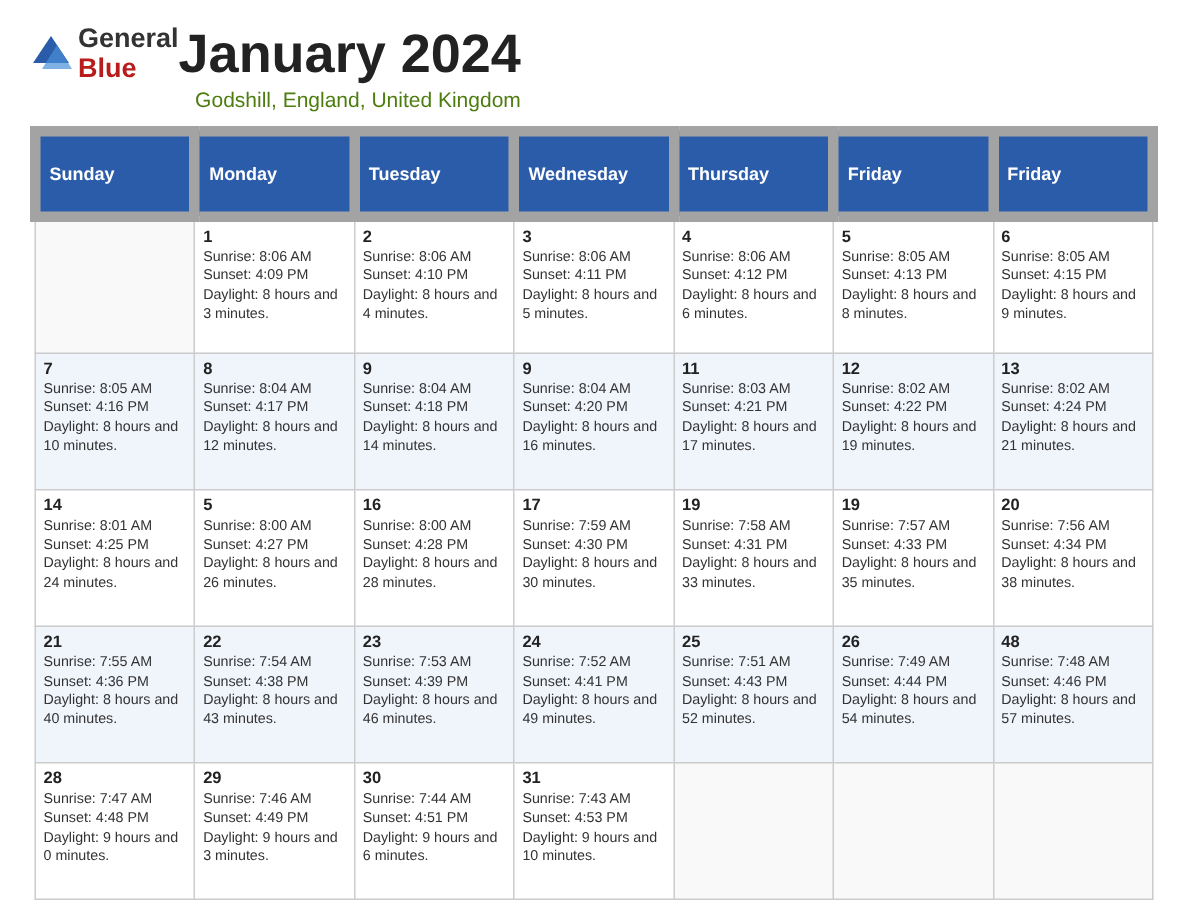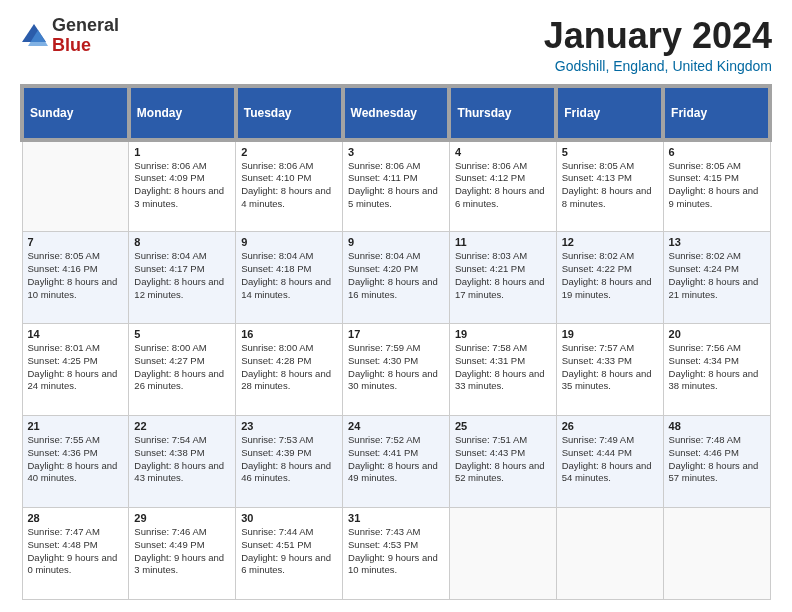--- a/index.html
+++ b/index.html
@@ -12,21 +12,20 @@
     }
     .page {
       width: 792px;
       height: 612px;
       padding: 16px 20px 12px 20px;
       display: flex;
       flex-direction: column;
     }
     .header {
       display: flex;
-      justify-content: space-between;
       align-items: flex-start;
       margin-bottom: 10px;
     }
     .logo {
       display: flex;
       align-items: center;
       gap: 4px;
     }
     .logo-text {
       font-size: 18px;
@@ -43,37 +42,37 @@
       text-align: right;
     }
     .month-title {
       font-size: 36px;
       font-weight: bold;
       color: #222;
       line-height: 1.1;
     }
     .location {
       font-size: 14px;
-      color: #0369a1;
+      color: #4d7c0f;
       margin-top: 2px;
     }
     .calendar {
       width: 100%;
       border-collapse: collapse;
       flex: 1;
       font-size: 10.5px;
     }
     .calendar thead tr th {
       background-color: #2b5caa;
       color: #fff;
       font-size: 12px;
       font-weight: bold;
       text-align: left;
       padding: 18px 6px;
-      border: 4px solid #a3a3a3;
+      border: 7px solid #a3a3a3;
     }
     .calendar tbody tr td {
       border: 1px solid #ccc;
       vertical-align: top;
       padding: 4px 5px;
       width: calc(100% / 7);
       height: 85px;
     }
     .cell-date {
       font-weight: bold;

